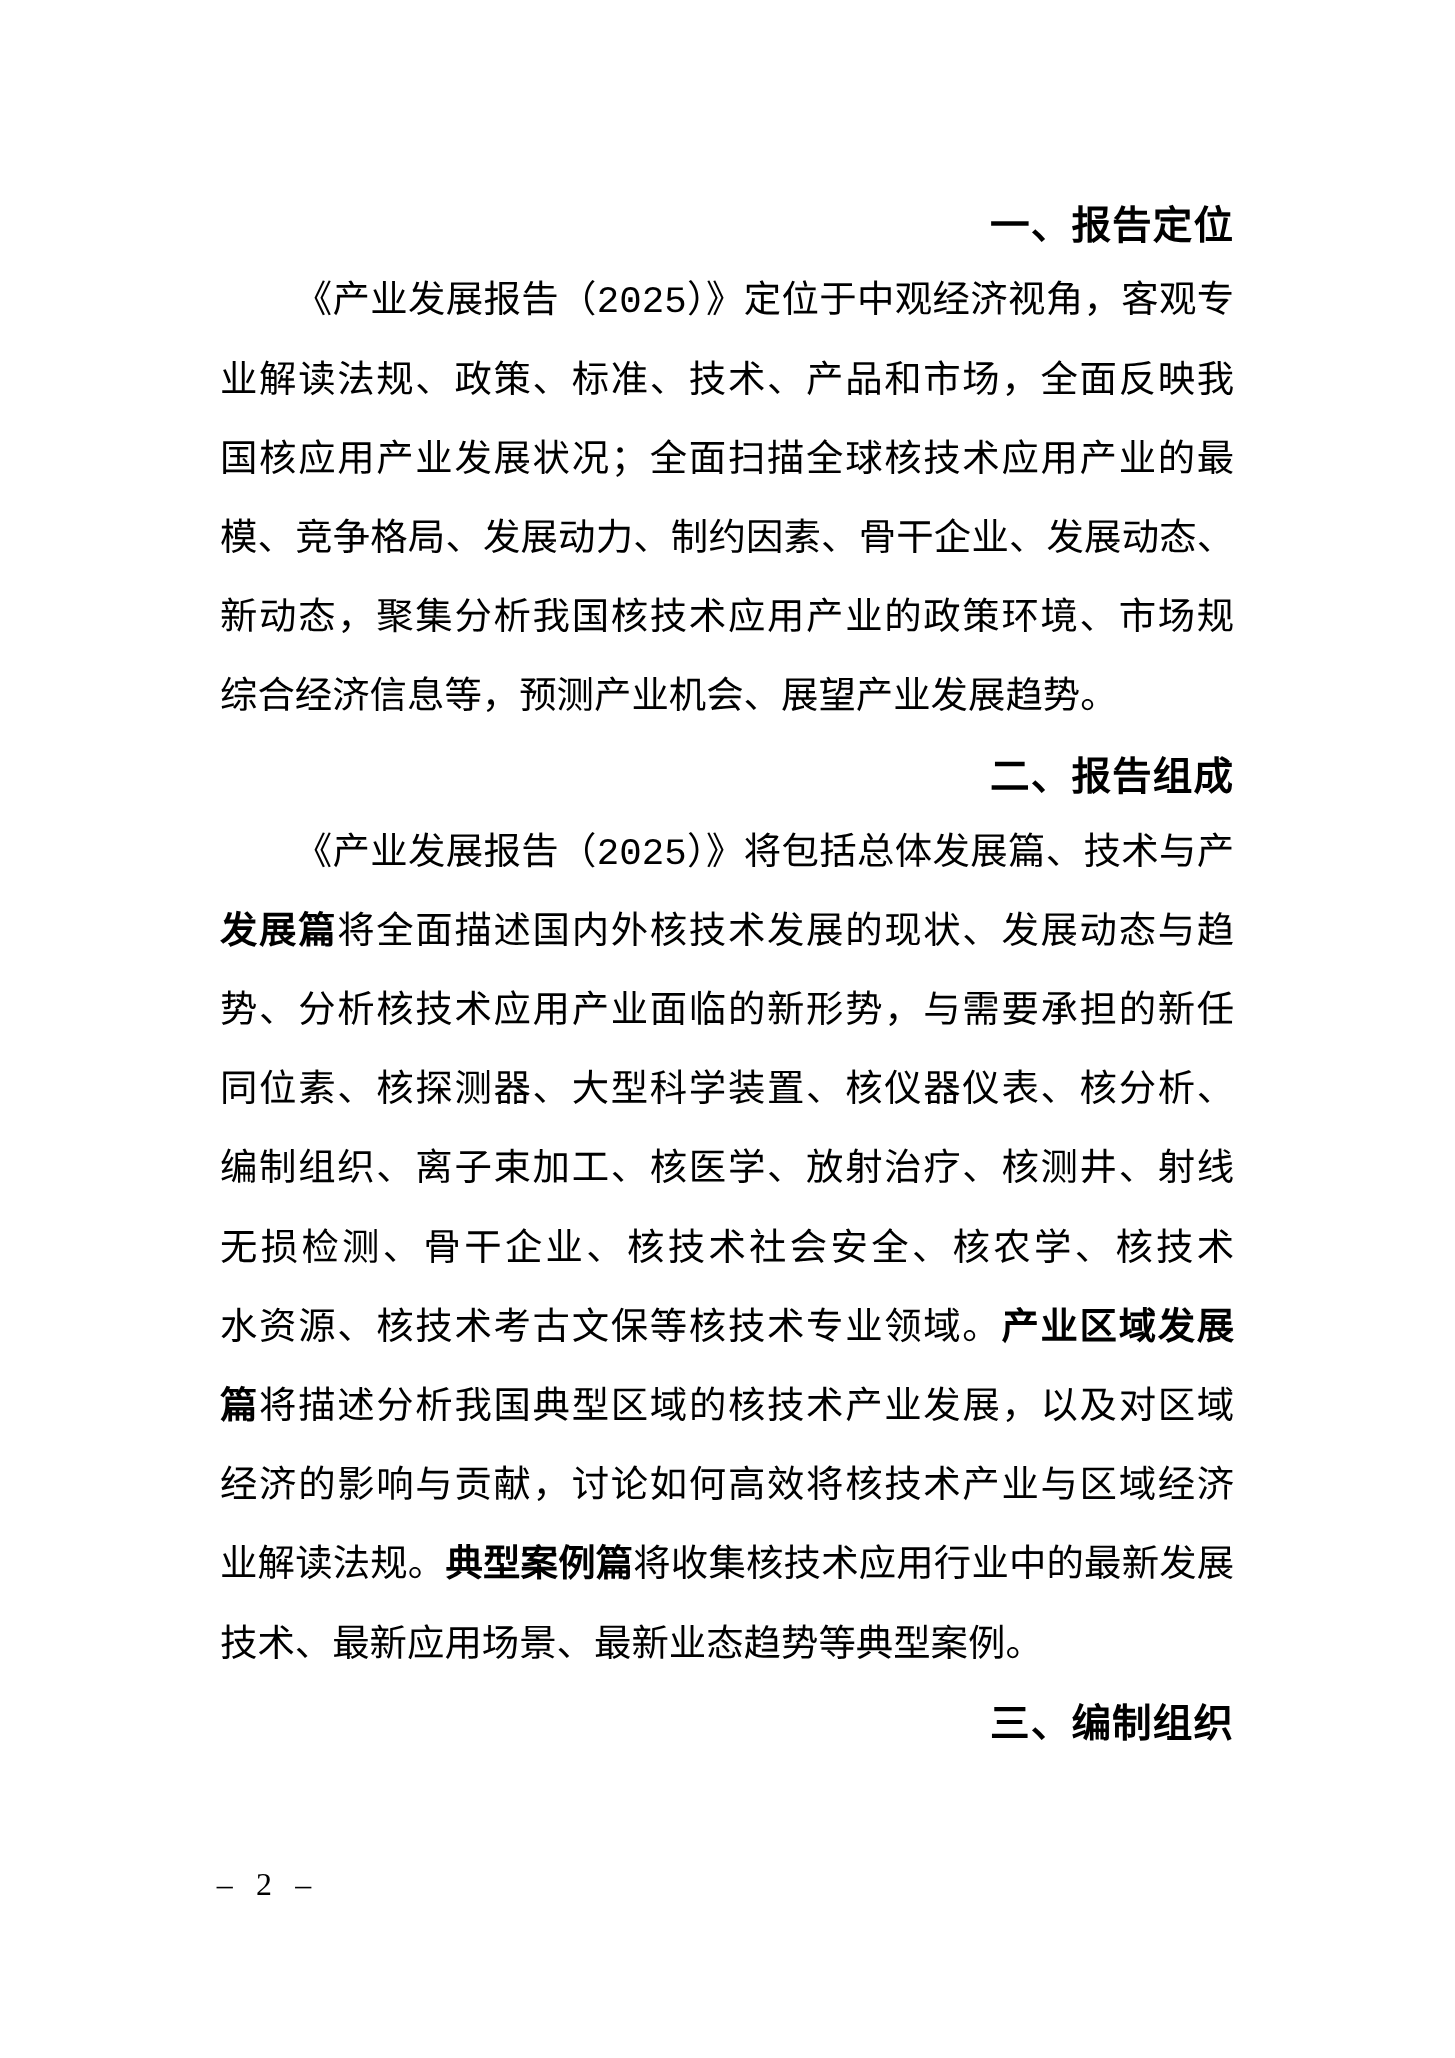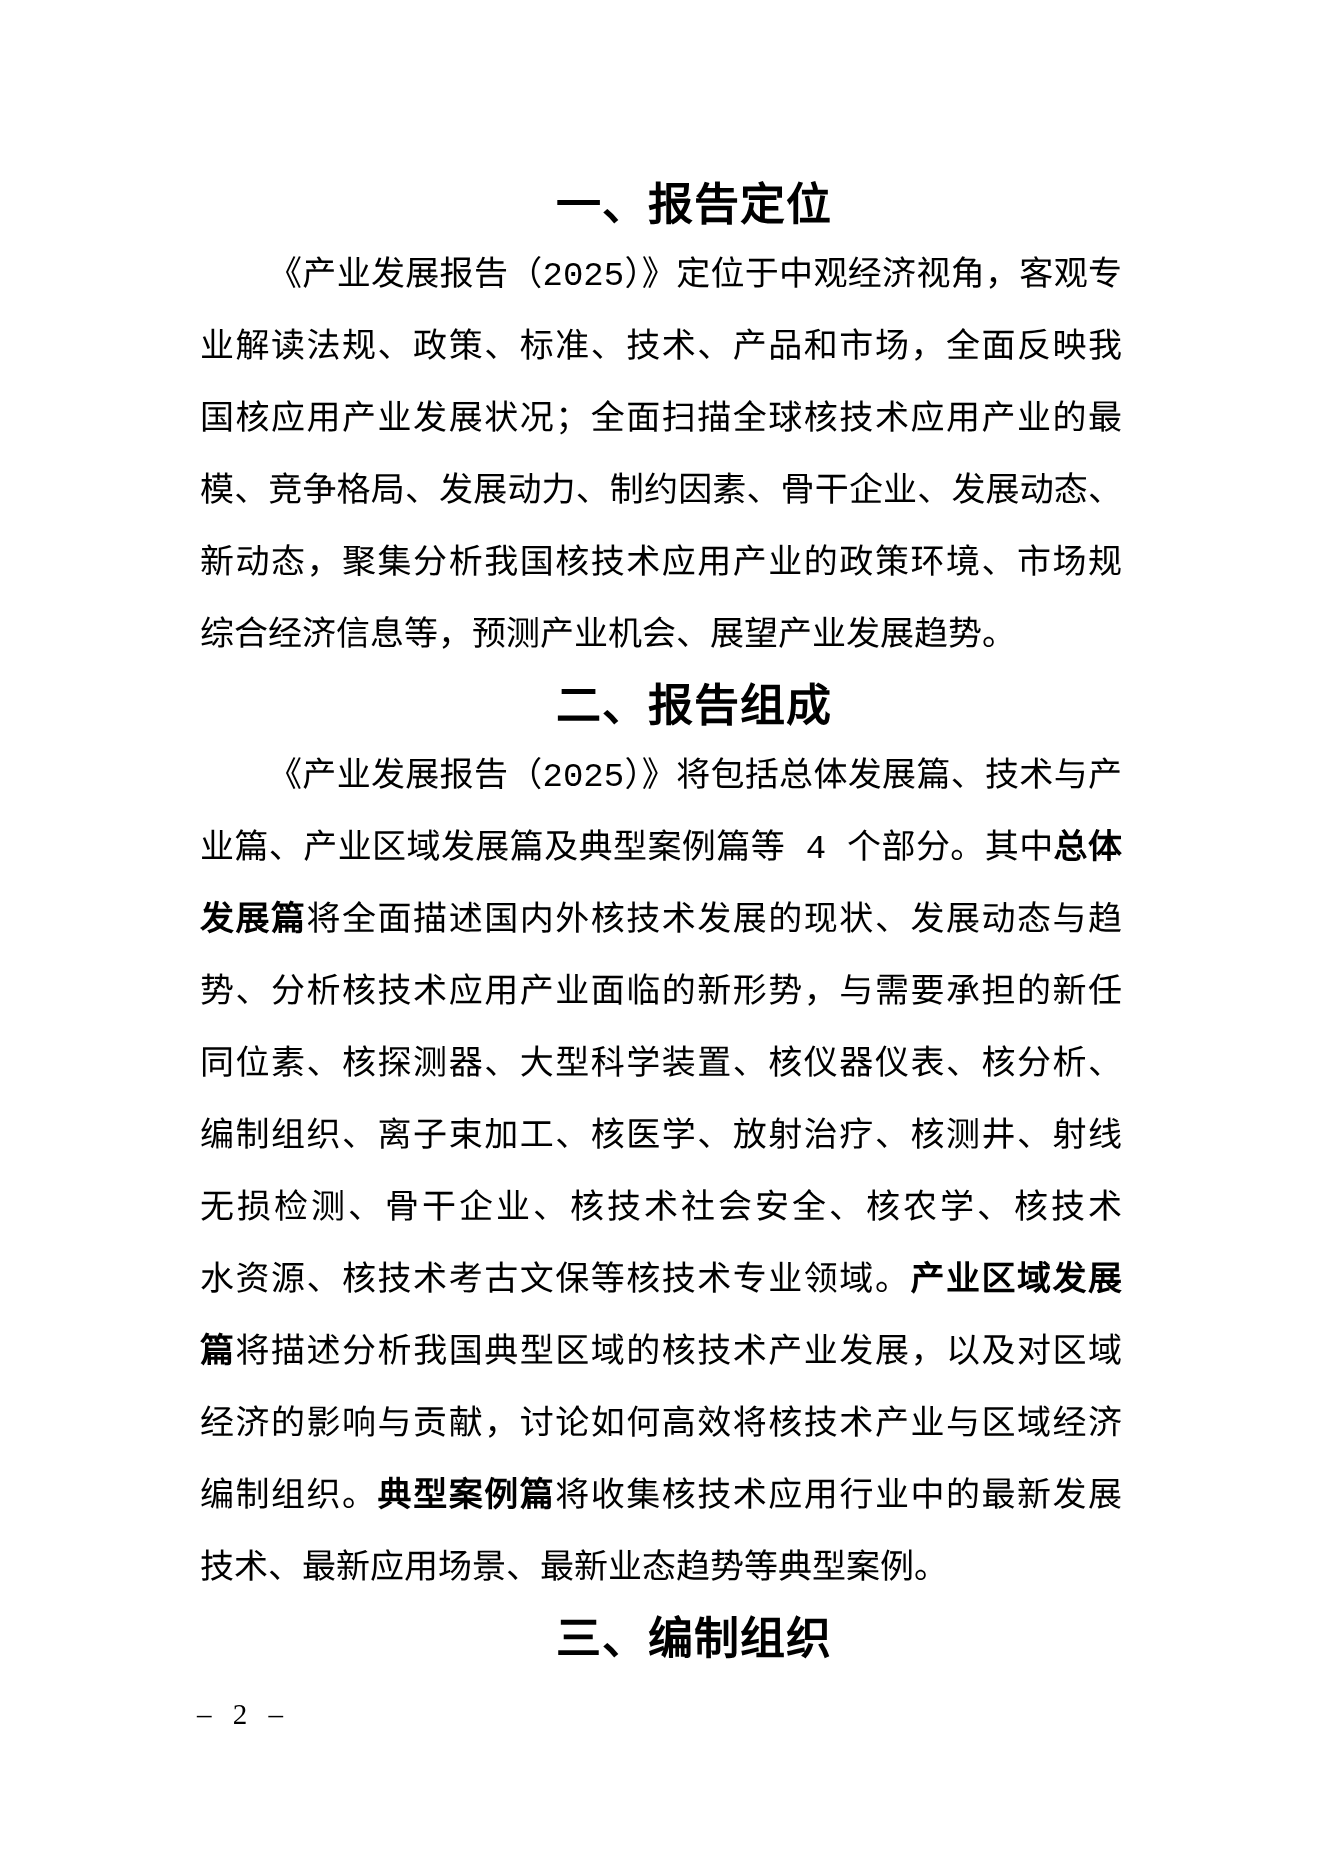--- a/index.html
+++ b/index.html
@@ -34,24 +34,24 @@
   .line.first {
     text-indent: 68px;
   }
   .line.last {
     text-align-last: left;
   }
   
   .heading {
     font-family: "Liberation Sans", "DejaVu Sans", sans-serif;
     font-weight: 700;
-    font-size: 45px;
+    font-size: 36px;
     line-height: 69px;
     text-indent: 66px;
-    text-align: center;
+    text-align: right;
     letter-spacing: 1px;
   }
   .run {
     font-weight: inherit;
     font-family: Liberation Mono, monospace;
   }
   .bold-run {
     font-family: "Liberation Sans", "DejaVu Sans", sans-serif;
     font-weight: 700;
   }
@@ -73,27 +73,26 @@
   <div class="doc-body">
       <div class="heading"><span class="run bold-run">一、报告定位</span></div>
       <div class="line first"><span class="run">《产业发展报告（2025）》定位于中观经济视角，客观专</span></div>
       <div class="line"><span class="run">业解读法规、政策、标准、技术、产品和市场，全面反映我</span></div>
       <div class="line"><span class="run">国核应用产业发展状况；全面扫描全球核技术应用产业的最</span></div>
       <div class="line"><span class="run">模、竞争格局、发展动力、制约因素、骨干企业、发展动态、</span></div>
       <div class="line"><span class="run">新动态，聚集分析我国核技术应用产业的政策环境、市场规</span></div>
       <div class="line last"><span class="run">综合经济信息等，预测产业机会、展望产业发展趋势。</span></div>
       <div class="heading"><span class="run bold-run">二、报告组成</span></div>
       <div class="line first"><span class="run">《产业发展报告（2025）》将包括总体发展篇、技术与产</span></div>
-      <div class="line"><span class="run">业篇、产业区域发展篇及典型案例篇等 4 个部分。其中</span><span class="run bold-run">总体</span></div>
       <div class="line"><span class="run bold-run">发展篇</span><span class="run">将全面描述国内外核技术发展的现状、发展动态与趋</span></div>
       <div class="line"><span class="run">势、分析核技术应用产业面临的新形势，与需要承担的新任</span></div>
       <div class="line"><span class="run">同位素、核探测器、大型科学装置、核仪器仪表、核分析、</span></div>
       <div class="line"><span class="run">编制组织、离子束加工、核医学、放射治疗、核测井、射线</span></div>
       <div class="line"><span class="run">无损检测、骨干企业、核技术社会安全、核农学、核技术</span></div>
       <div class="line"><span class="run">水资源、核技术考古文保等核技术专业领域。</span><span class="run bold-run">产业区域发展</span></div>
       <div class="line"><span class="run bold-run">篇</span><span class="run">将描述分析我国典型区域的核技术产业发展，以及对区域</span></div>
       <div class="line"><span class="run">经济的影响与贡献，讨论如何高效将核技术产业与区域经济</span></div>
-      <div class="line"><span class="run">编制组织。</span><span class="run bold-run">典型案例篇</span><span class="run">将收集核技术应用行业中的最新发展</span></div>
+      <div class="line"><span class="run">业解读法规。</span><span class="run bold-run">典型案例篇</span><span class="run">将收集核技术应用行业中的最新发展</span></div>
       <div class="line last"><span class="run">技术、最新应用场景、最新业态趋势等典型案例。</span></div>
       <div class="heading"><span class="run bold-run">三、编制组织</span></div>
     </div>
   <div class="footer-page-number">– 2 –</div>
 </div>
 
 </body></html>

